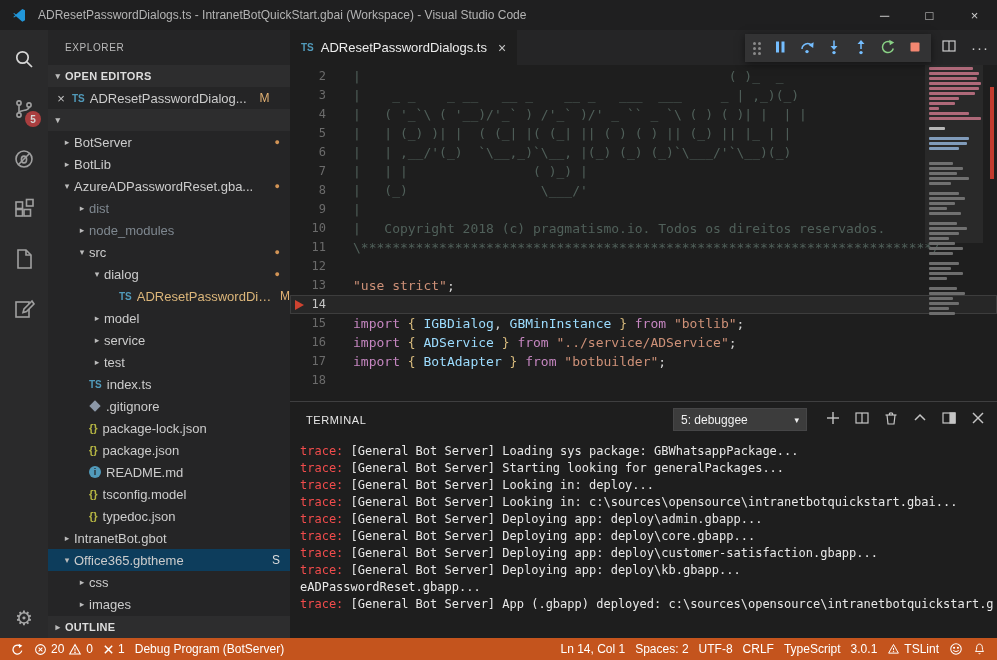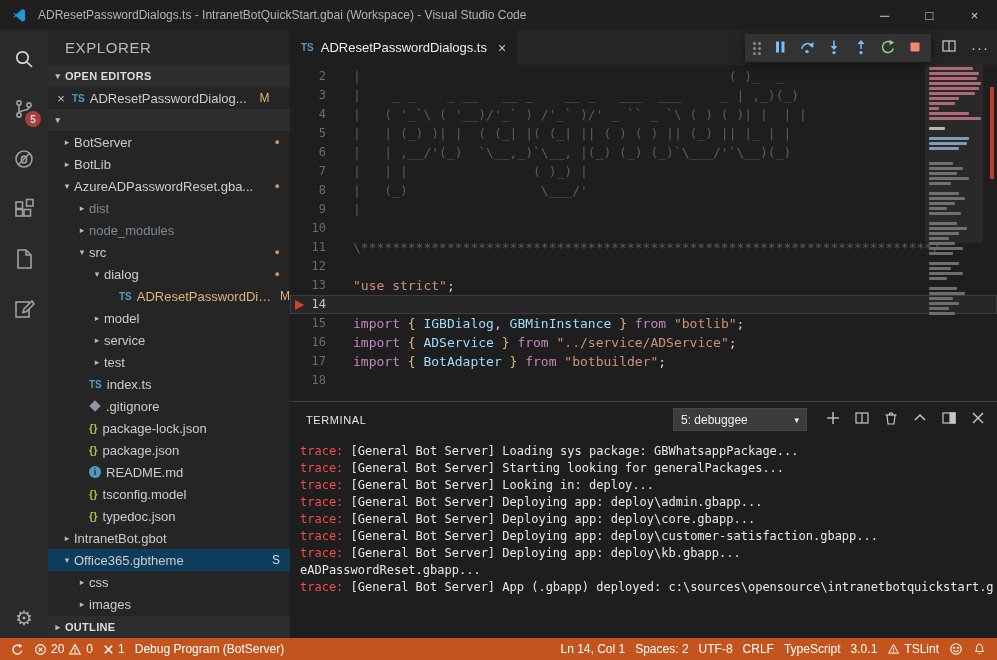--- a/index.html
+++ b/index.html
@@ -17,21 +17,21 @@
 
   
   .activitybar{width:48px;background:#2a2a2b;display:flex;flex-direction:column;align-items:center;padding-top:4px;}
   .ab-item{width:48px;height:50px;display:flex;align-items:center;justify-content:center;position:relative;opacity:.8;}
   .ab-item.active{opacity:1;}
   .ab-badge{position:absolute;right:7px;bottom:7px;background:#c94444;color:#fff;border-radius:50%;min-width:16px;height:16px;font-size:10px;display:flex;align-items:center;justify-content:center;font-weight:bold;}
   .ab-gear{margin-top:auto;margin-bottom:8px;font-size:20px;color:#bdbdbd;opacity:.85;}
 
   
   .sidebar{width:242px;background:#252526;display:flex;flex-direction:column;overflow:hidden;}
-  .sb-title{height:35px;line-height:35px;padding-left:17px;font-size:15px;color:#bbbbbb;letter-spacing:.6px;}
+  .sb-title{height:35px;line-height:35px;padding-left:17px;font-size:10px;color:#bbbbbb;letter-spacing:.6px;}
   .section-h{height:22px;display:flex;align-items:center;font-size:11px;font-weight:bold;color:#dddddd;background:#2d2d2e;padding-left:3px;letter-spacing:.3px;white-space:nowrap;}
   .section-h .chev{width:14px;text-align:center;font-size:9px;color:#bbb;}
   .oe-item{height:22px;display:flex;align-items:center;padding-left:7px;gap:5px;white-space:nowrap;}
   .oe-close{color:#c5c5c5;font-size:13px;width:12px;text-align:center;}
   .ts-icon{color:#519aba;font-weight:bold;font-size:10px;flex:none;}
   .json-icon{color:#b5b543;font-weight:bold;font-size:11px;flex:none;}
   .info-icon{width:12px;height:12px;border-radius:50%;background:#519aba;color:#252526;font-size:9px;font-weight:bold;display:flex;align-items:center;justify-content:center;flex:none;}
   .git-icon{width:12px;height:12px;display:flex;align-items:center;justify-content:center;flex:none;}
   .git-icon i{width:8px;height:8px;background:#8c98a8;transform:rotate(45deg);display:block;}
   .badge{color:#e2b173;font-size:12px;margin-left:8px;}
@@ -390,20 +390,21 @@
           <div class="code-line">
             <span class="ln">8</span>
             <span class="lc"><span class="tok-cm">|   (_)                 \___/'</span></span>
           </div>
           <div class="code-line">
             <span class="ln">9</span>
             <span class="lc"><span class="tok-cm">|</span></span>
           </div>
           <div class="code-line">
             <span class="ln">10</span>
+            <span class="lc"><span class="tok-cm">|   Copyright 2018 (c) pragmatismo.io. Todos os direitos reservados.</span></span>
           </div>
           <div class="code-line">
             <span class="ln">11</span>
             <span class="lc"><span class="tok-cm">\*************************************************************************/</span></span>
           </div>
           <div class="code-line">
             <span class="ln">12</span>
             <span class="lc"></span>
           </div>
           <div class="code-line">
@@ -535,20 +536,21 @@
                 <line x1="2" y1="2" x2="12" y2="12"></line>
                 <line x1="12" y1="2" x2="2" y2="12"></line>
               </svg>
           </span>
         </div>
       </div>
       <div class="terminal" id="terminal">
           <div class="term-line"><span class="tprefix">trace:</span><span class="ttext"> [General Bot Server] Loading sys package: GBWhatsappPackage...</span></div>
           <div class="term-line"><span class="tprefix">trace:</span><span class="ttext"> [General Bot Server] Starting looking for generalPackages...</span></div>
           <div class="term-line"><span class="tprefix">trace:</span><span class="ttext"> [General Bot Server] Looking in: deploy...</span></div>
+          <div class="term-line"><span class="tprefix">trace:</span><span class="ttext"> [General Bot Server] Looking in: c:\sources\opensource\intranetbotquickstart.gbai...</span></div>
           <div class="term-line"><span class="tprefix">trace:</span><span class="ttext"> [General Bot Server] Deploying app: deploy\admin.gbapp...</span></div>
           <div class="term-line"><span class="tprefix">trace:</span><span class="ttext"> [General Bot Server] Deploying app: deploy\core.gbapp...</span></div>
           <div class="term-line"><span class="tprefix">trace:</span><span class="ttext"> [General Bot Server] Deploying app: deploy\customer-satisfaction.gbapp...</span></div>
           <div class="term-line"><span class="tprefix">trace:</span><span class="ttext"> [General Bot Server] Deploying app: deploy\kb.gbapp...</span></div>
           <div class="term-line"><span class="ttext">eADPasswordReset.gbapp...</span></div>
           <div class="term-line"><span class="tprefix">trace:</span><span class="ttext"> [General Bot Server] App (.gbapp) deployed: c:\sources\opensource\intranetbotquickstart.g</span></div>
         </div>
     </div>
   </div>
 </div>

